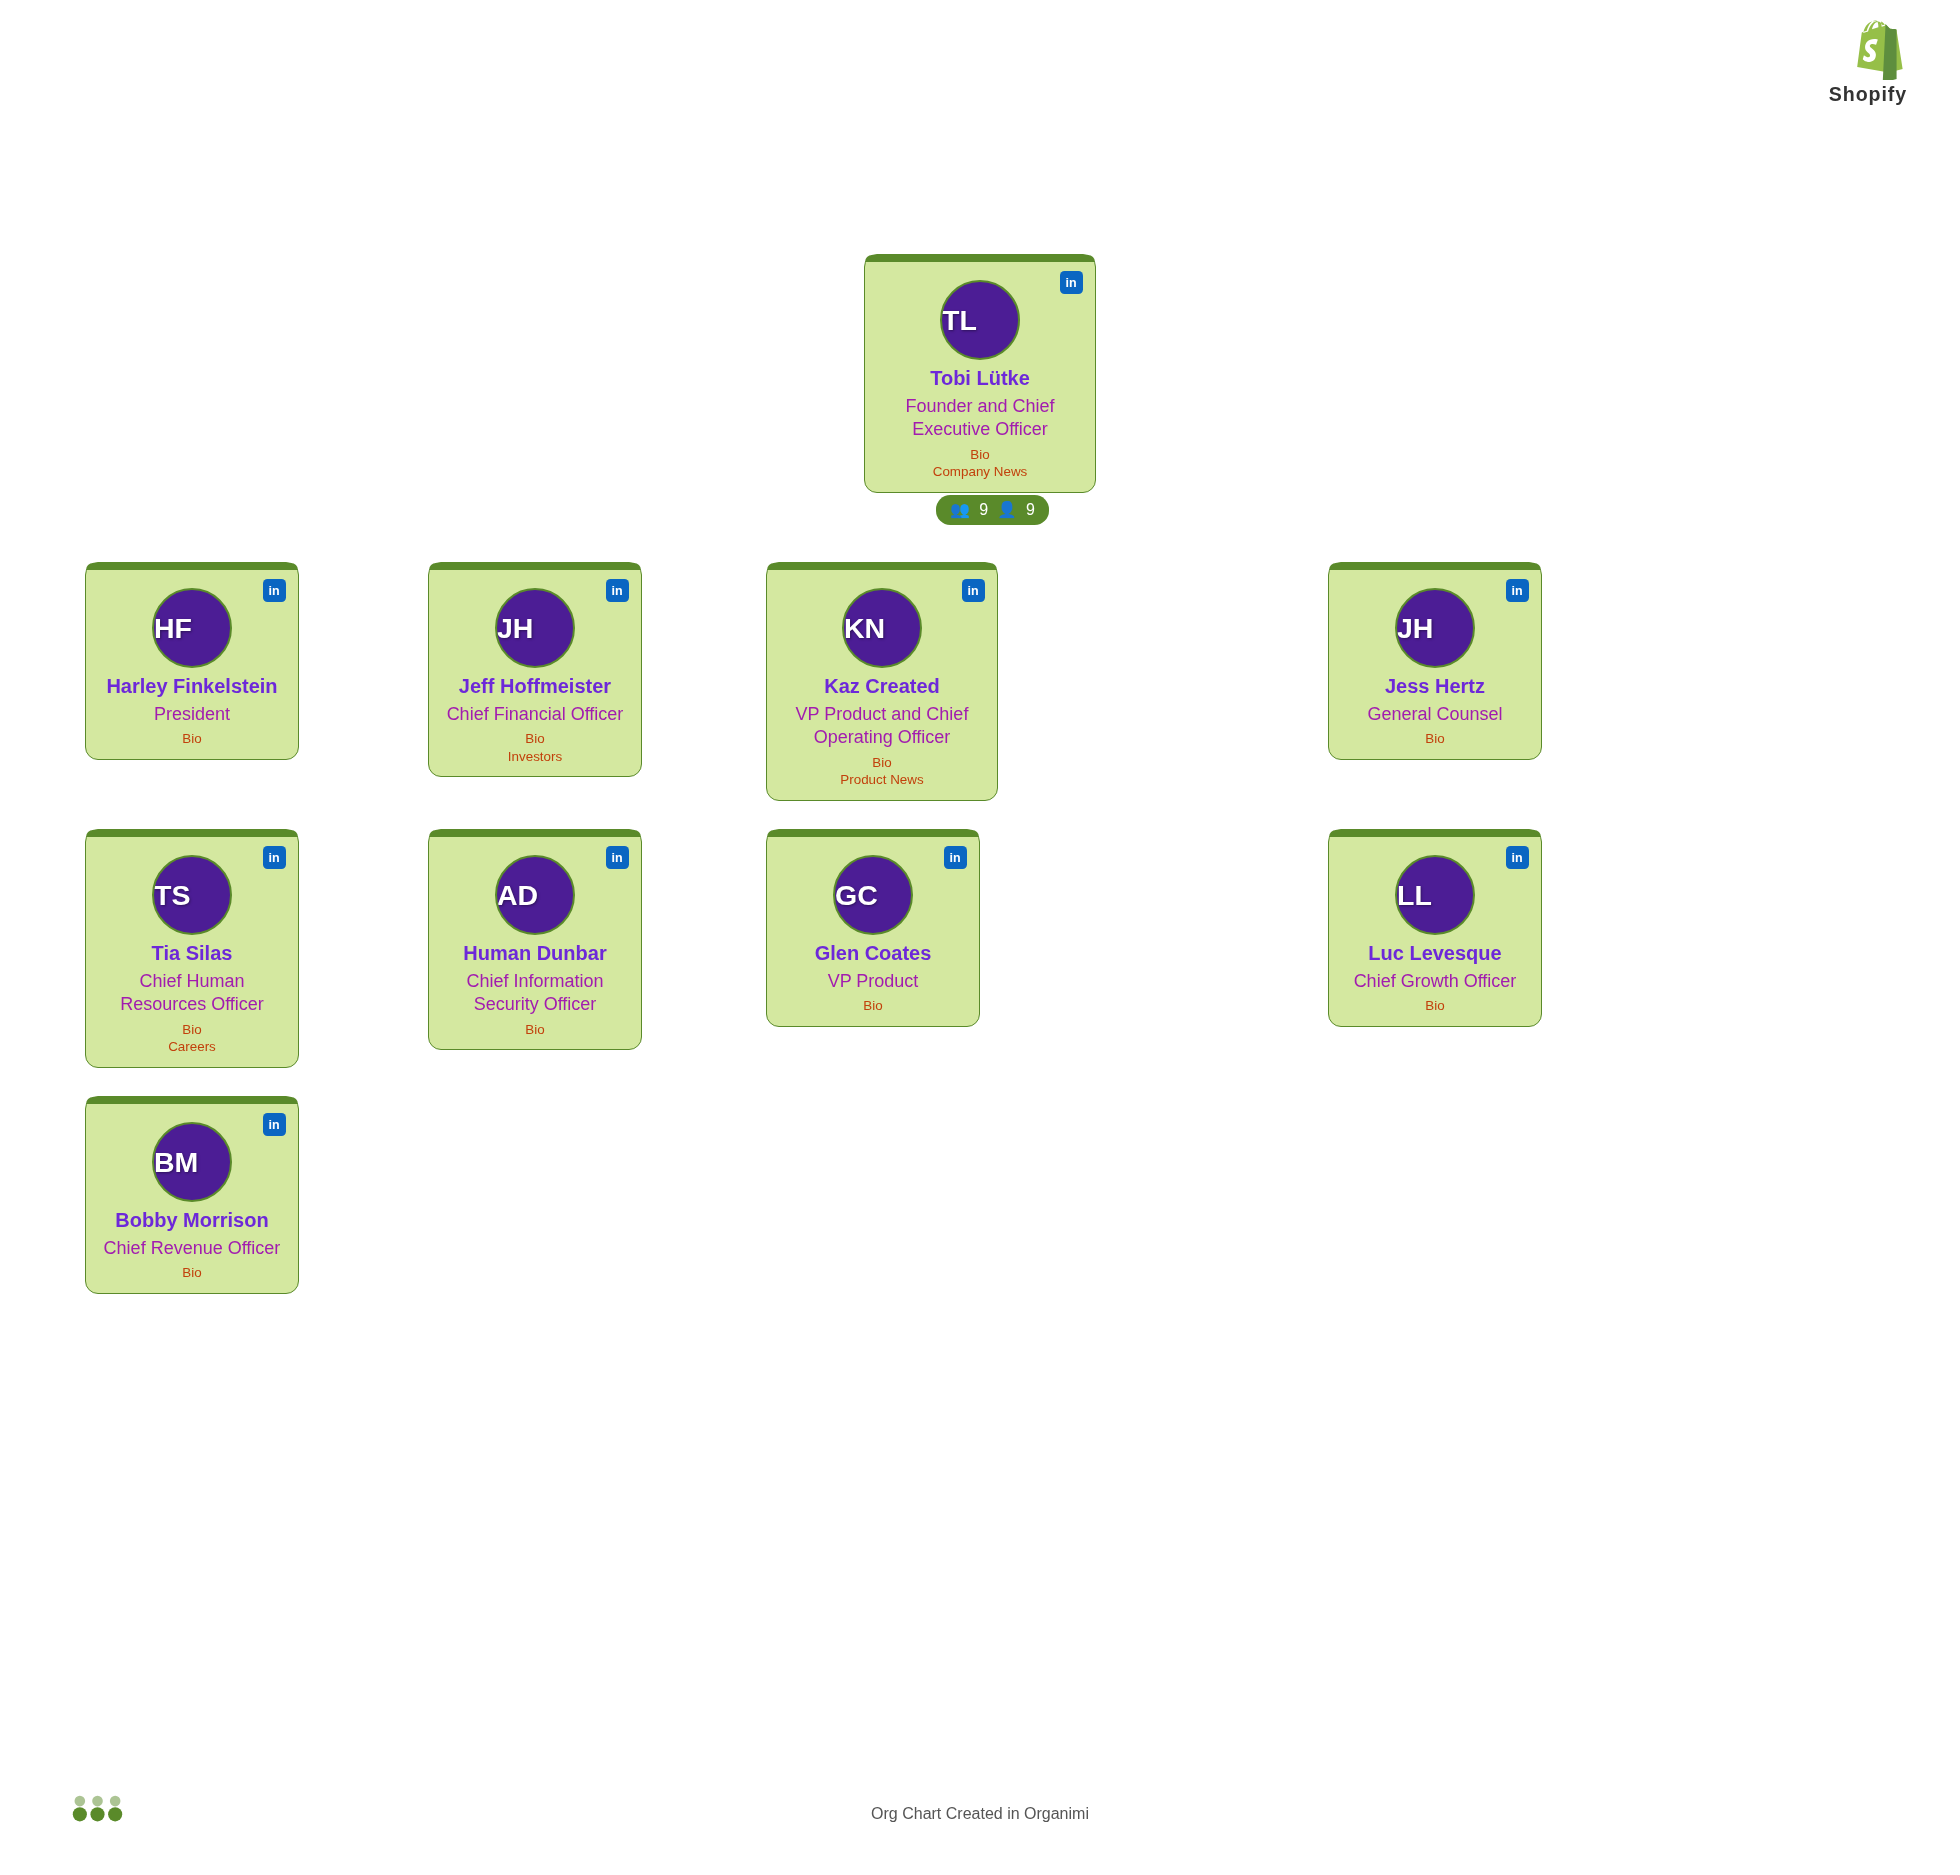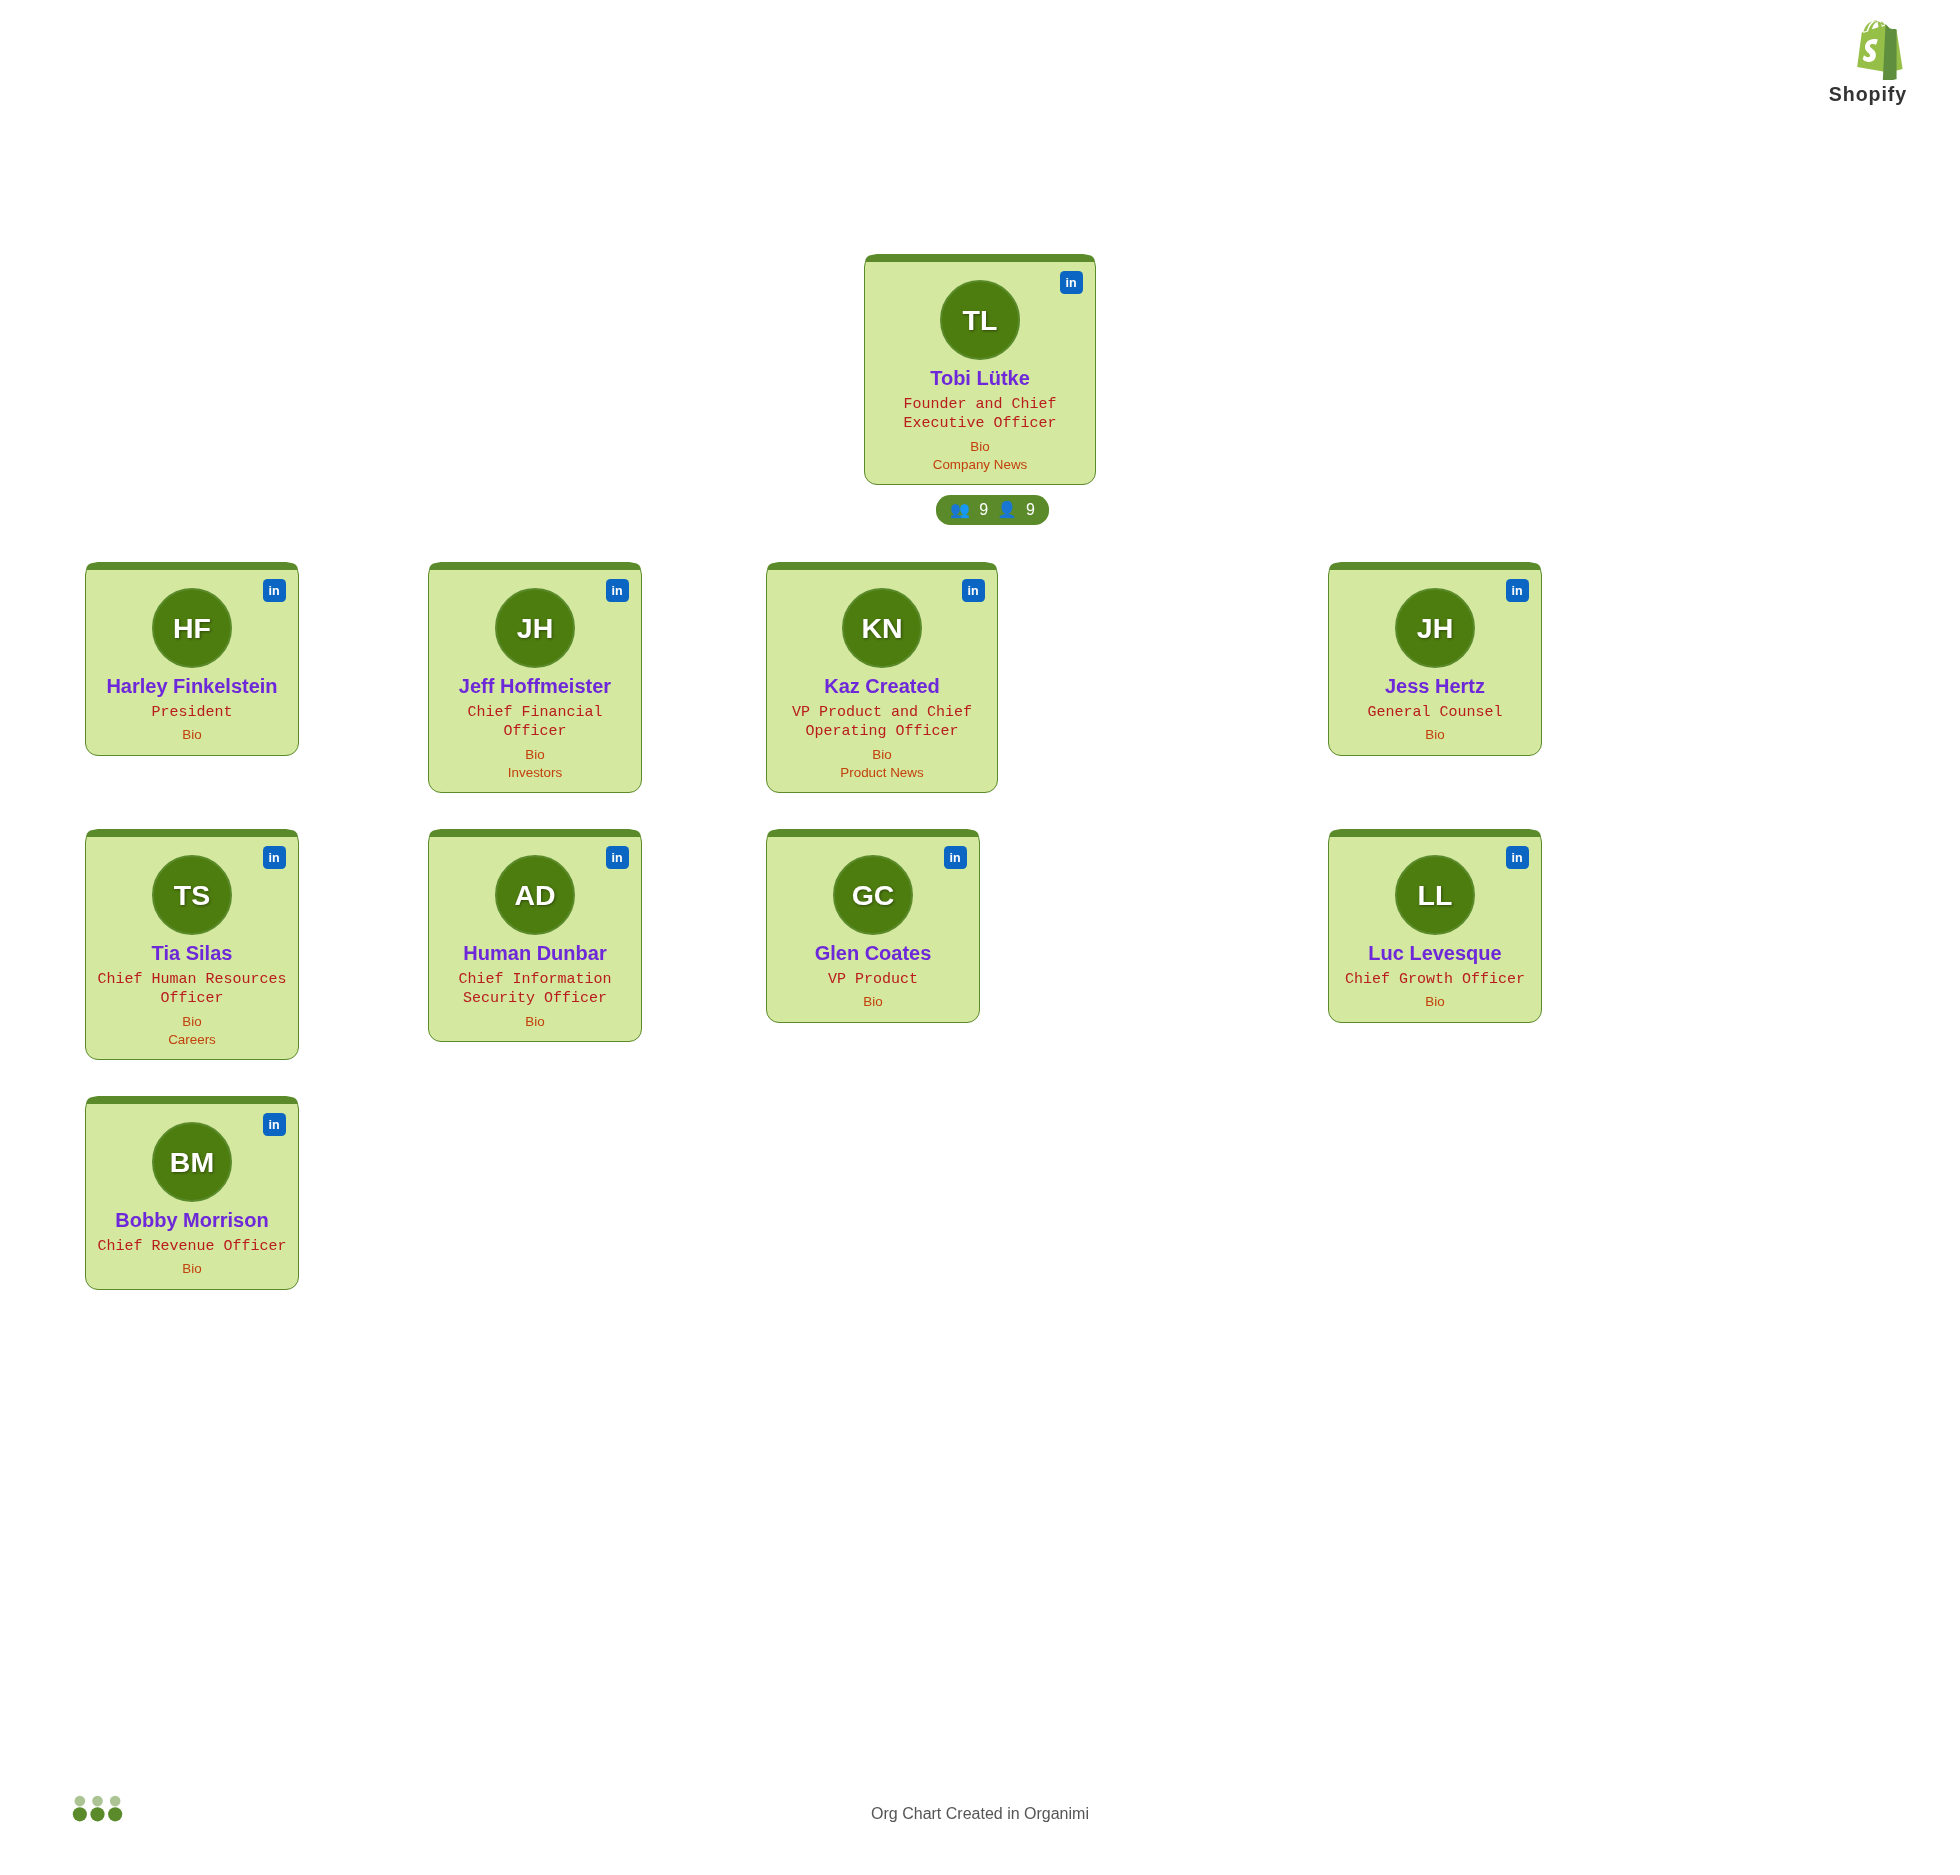--- a/index.html
+++ b/index.html
@@ -55,27 +55,27 @@
       height: 7.1px;
       border-radius: 9px 9px 0 0;
       position: absolute;
       top: 0; left: 0; right: 0;
     }
 
     .card .avatar {
       width: 80px;
       height: 80px;
       border-radius: 50%;
-      background: #4d7c0f;
+      background: #4c1d95;
       margin: 16px auto 7.1px;
       overflow: hidden;
       border: 2.7px solid #5a8a2a;
       display: flex;
       align-items: center;
-      justify-content: center;
+      justify-content: flex-start;
     }
 
     .linkedin-badge {
       position: absolute;
       top: 16px;
       right: 12.5px;
       background: #0a66c2;
       color: white;
       font-size: 12.5px;
       font-weight: bold;
@@ -88,25 +88,24 @@
     }
 
     .card .name {
       font-weight: bold;
       font-size: 20px;
       color: #6d28d9;
       margin-bottom: 4.5px;
     }
 
     .card .title {
-      font-size: 15px;
-      color: #b91c1c;
+      font-size: 18px;
+      color: #a21caf;
       margin-bottom: 5.3px;
       line-height: 1.3;
-      font-family: Liberation Mono, monospace;
     }
 
     .card .link {
       display: block;
       color: #c2410c;
       font-size: 13.4px;
       margin-top: 2.7px;
       cursor: pointer;
     }
 

